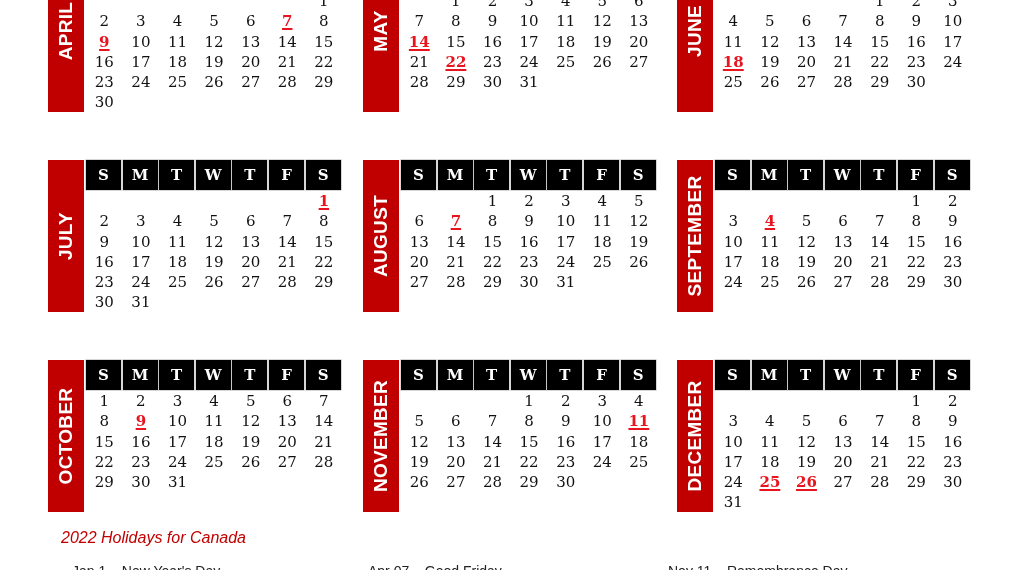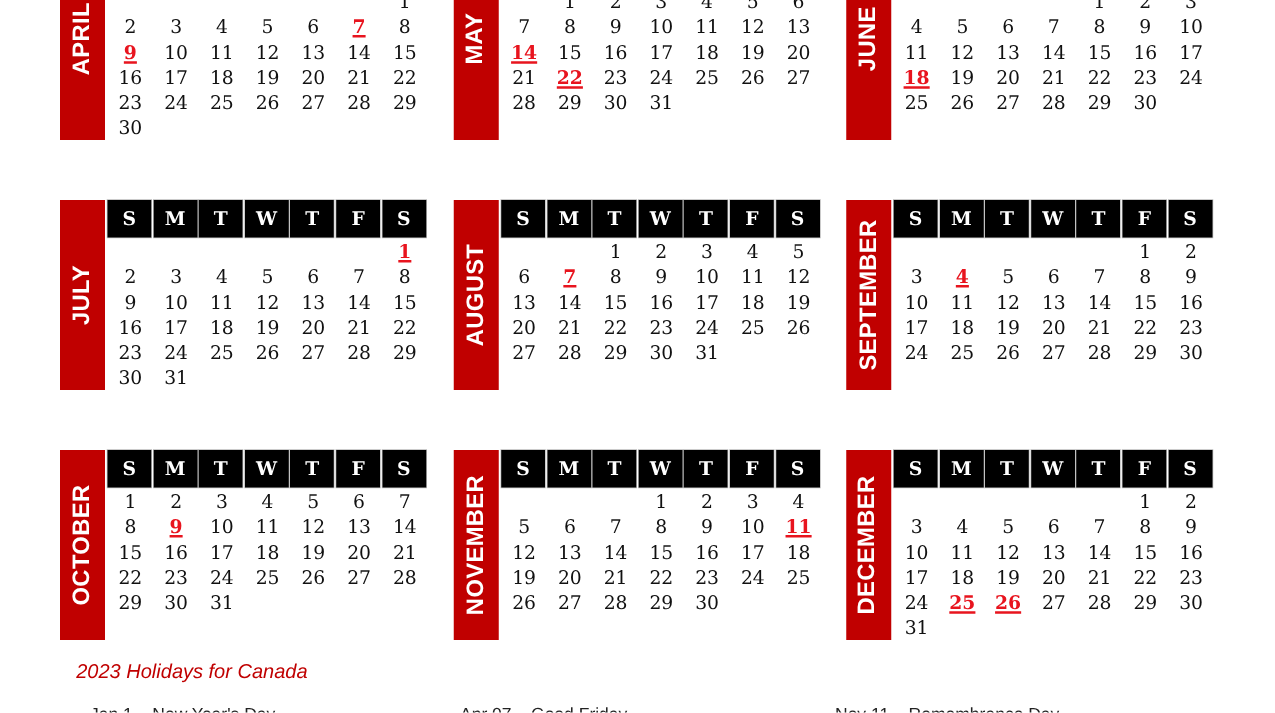--- a/index.html
+++ b/index.html
@@ -564,16 +564,16 @@
           <div class="cell"></div>
           <div class="cell"></div>
           <div class="cell"></div>
           <div class="cell"></div>
           <div class="cell"></div>
         </div>
       </div>
     </div>
   </div>
 
-<div class="title">2023 Holidays for Canada</div>
+<div class="title">2022 Holidays for Canada</div>
 <div class="cutline" style="left:72px">Jan 1 – New Year's Day</div>
 <div class="cutline" style="left:368px">Apr 07 – Good Friday</div>
 <div class="cutline" style="left:668px">Nov 11 – Remembrance Day</div>
 
 </body></html>

